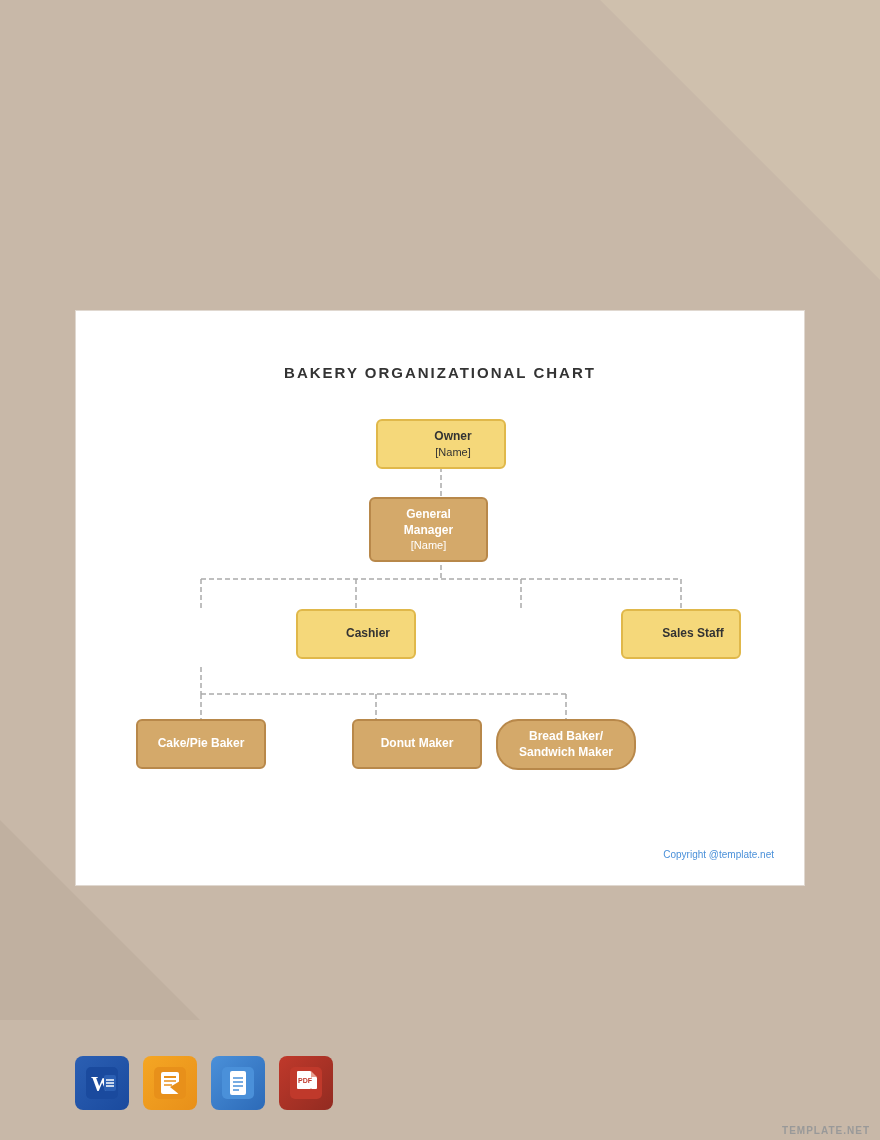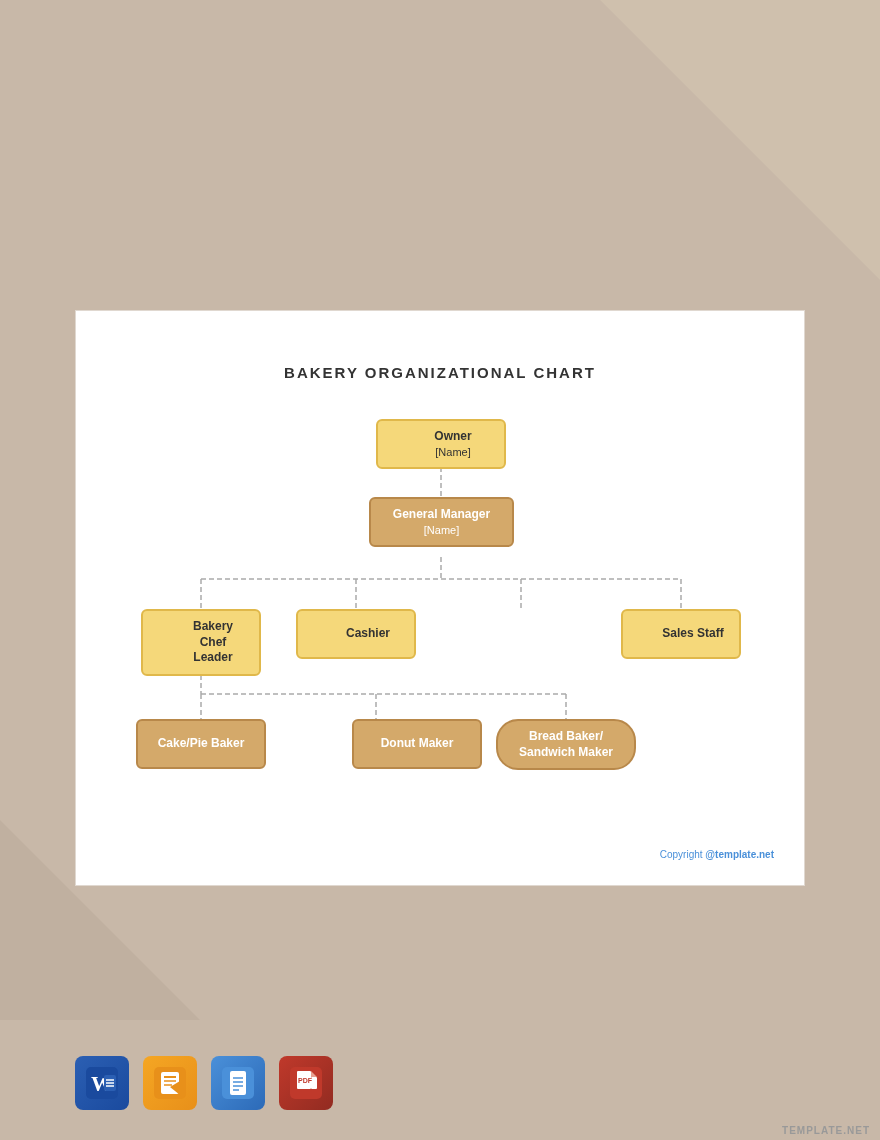--- a/index.html
+++ b/index.html
@@ -81,21 +81,21 @@
       border: 2px solid #b8884a;
       color: #fff;
     }
 
     .node-owner {
       width: 130px;
       min-height: 48px;
     }
 
     .node-gm {
-      width: 145px;
+      width: 119px;
       min-height: 48px;
     }
 
     .node-mid {
       width: 120px;
       min-height: 50px;
     }
 
     .node-bottom {
       width: 130px;
@@ -203,26 +203,20 @@
       </div>
     </div>
 
     <div class="node node-tan node-gm" style="position:absolute; top:88px; left:263px;">
       <div>
         <div>General Manager</div>
         <div style="font-weight:normal;font-size:11px;">[Name]</div>
       </div>
     </div>
 
-    <div class="node node-yellow node-mid" style="position:absolute; top:200px; left:35px;">
-      <div>
-        <div>Bakery Chef</div>
-        <div>Leader</div>
-      </div>
-    </div>
 
     <div class="node node-yellow node-mid" style="position:absolute; top:200px; left:190px;">
       <div>Cashier</div>
     </div>
 
 
     <div class="node node-yellow node-mid" style="position:absolute; top:200px; left:515px;justify-content:center;">
       <div>Sales Staff</div>
     </div>
 
@@ -237,21 +231,21 @@
     <div class="node node-tan node-bottom" style="position:absolute; top:310px; left:390px; width:140px;border-radius:22px;">
       <div>
         <div>Bread Baker/</div>
         <div>Sandwich Maker</div>
       </div>
     </div>
 
   </div>
 
   <div class="copyright">
-    <span>Copyright </span><span style="color:#4a90d9;font-weight:bold;">@template.net</span>
+    <span>Copyright </span><span style="color:#4a90d9;">@template.net</span>
   </div>
 </div>
 
 <div class="toolbar">
 
   <div class="app-icon word-icon">
     <svg width="32" height="32" viewBox="0 0 32 32">
       <rect width="32" height="32" rx="5" fill="#1a4a9e"></rect>
       <text x="5" y="24" font-size="22" font-weight="bold" fill="white" font-family="Times New Roman">W</text>
       <rect x="18" y="8" width="12" height="16" rx="2" fill="#2b5fb3"></rect>

